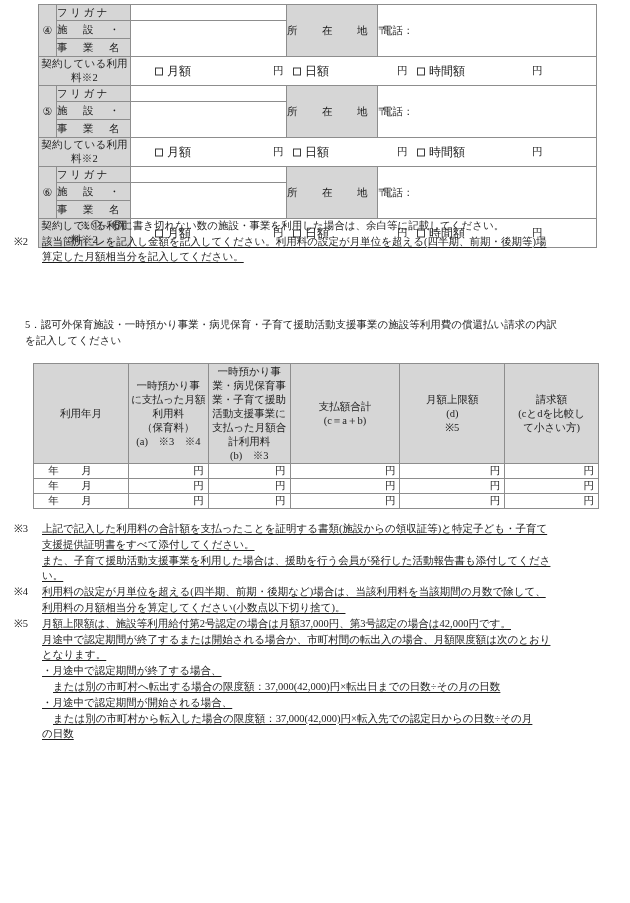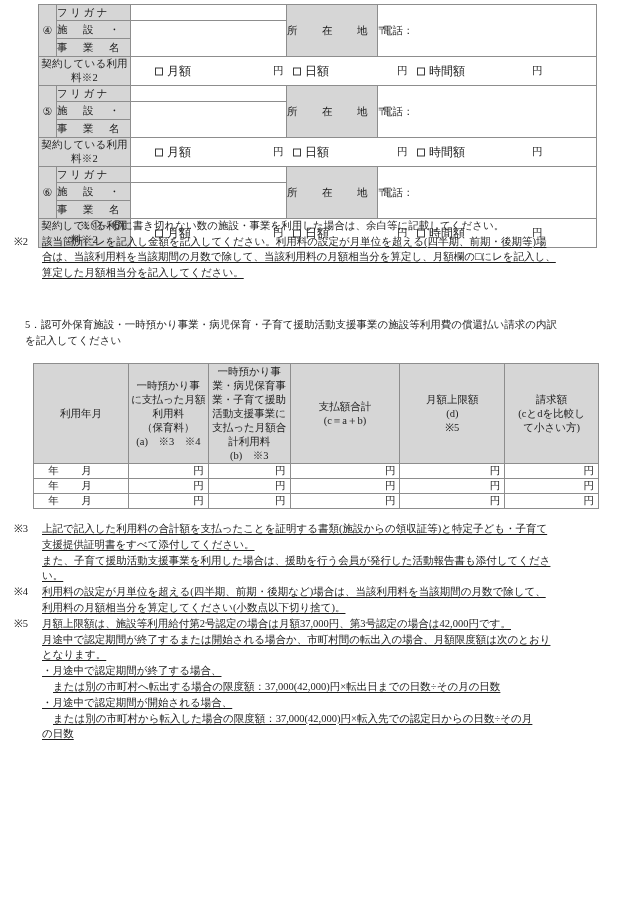--- a/index.html
+++ b/index.html
@@ -290,21 +290,20 @@
 
   </tbody>
 </table>
 
 <div class="note-block" style="top:218px;">
   <div class="note-line note-indent">※①～⑥に書き切れない数の施設・事業を利用した場合は、余白等に記載してください。</div>
   <div class="note-hang">
     <span class="marker note-line">※2</span>
     <span class="body">
       <div class="note-line u">該当箇所にレを記入し金額を記入してください。利用料の設定が月単位を超える(四半期、前期・後期等)場</div>
-      <div class="note-line u">合は、当該利用料を当該期間の月数で除して、当該利用料の月額相当分を算定し、月額欄の□にレを記入し、</div>
       <div class="note-line u" style="display:inline-block">算定した月額相当分を記入してください。</div>
     </span>
   </div>
 </div>
 
 <div class="sec5">
   <div>5．認可外保育施設・一時預かり事業・病児保育・子育て援助活動支援事業の施設等利用費の償還払い請求の内訳</div>
   <div>を記入してください</div>
 </div>
 

